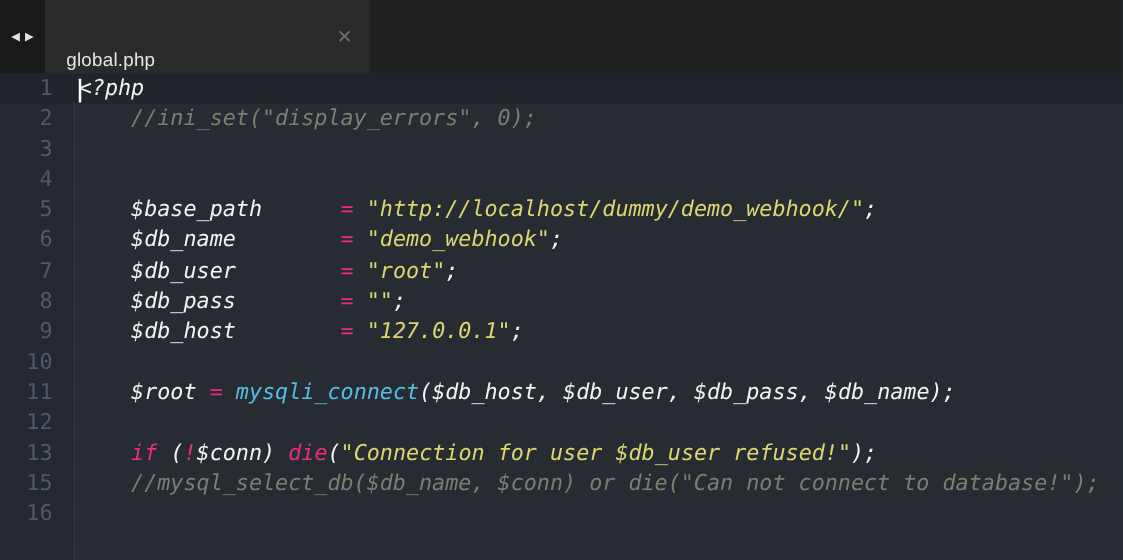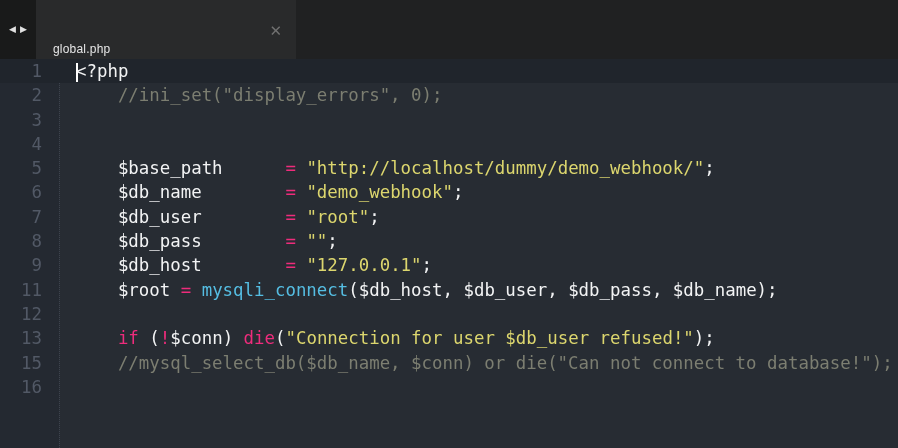--- a/index.html
+++ b/index.html
@@ -36,21 +36,21 @@
   }
   .arrow{
     color:#e2e2e2;font-size:9px;line-height:1;cursor:default;
   }
   .tab{
     width:260px;height:100%;background:var(--tab-active-bg);
     display:flex;align-items:center;
     padding-left:17px;position:relative;flex:0 0 auto;
   }
   .tab-label{
-    color:var(--tab-text);font-size:12px;letter-spacing:.2px;margin-top:38px;
+    color:var(--tab-text);font-size:15px;letter-spacing:.2px;margin-top:38px;
   }
   .tab-close{
     position:absolute;right:14px;top:50%;transform:translateY(-50%);
     color:var(--close-color);font-size:15px;line-height:1;
   }
 
   
   .editor{
     position:relative;width:898px;height:389px;background:var(--editor-bg);
     font-family:"DejaVu Sans Mono","Liberation Mono",monospace;
@@ -66,21 +66,21 @@
   }
   .lines{position:relative;}
   .line{
     display:flex;height:24.3px;line-height:24.3px;white-space:pre;
   }
   .line.active{background:var(--active-line-bg);}
   .ln{
     flex:0 0 42px;width:42px;text-align:right;
     color:var(--line-number);user-select:none;
   }
-  .code{margin-left:34px;color:var(--tk-plain);}
+  .code{margin-left:21px;color:var(--tk-plain);font-style:italic;}
   .tk-plain{color:var(--tk-plain);}
   .tk-comment{color:var(--tk-comment);}
   .tk-keyword{color:var(--tk-keyword);}
   .tk-string{color:var(--tk-string);}
   .tk-function{color:var(--tk-function);text-align:right;}
   .cursor{
     display:inline-block;width:2px;height:19px;
     margin-right:-2px;vertical-align:text-bottom;
     background:#ffffff;position:relative;top:1px;
   }
@@ -105,19 +105,20 @@
   <div class="lines" id="lines">
       <div class="line active"><span class="ln">1</span><span class="code"><span class="cursor"></span><span class="tk-plain">&lt;?php</span></span></div>
       <div class="line"><span class="ln">2</span><span class="code"><span class="tk-comment">    //ini_set("display_errors", 0);</span></span></div>
       <div class="line"><span class="ln">3</span></div>
       <div class="line"><span class="ln">4</span><span class="code"></span></div>
       <div class="line"><span class="ln">5</span><span class="code"><span class="tk-plain">    $base_path      </span><span class="tk-keyword">=</span><span class="tk-plain"> </span><span class="tk-string">"http://localhost/dummy/demo_webhook/"</span><span class="tk-plain">;</span></span></div>
       <div class="line"><span class="ln">6</span><span class="code"><span class="tk-plain">    $db_name        </span><span class="tk-keyword">=</span><span class="tk-plain"> </span><span class="tk-string">"demo_webhook"</span><span class="tk-plain">;</span></span></div>
       <div class="line"><span class="ln">7</span><span class="code"><span class="tk-plain">    $db_user        </span><span class="tk-keyword">=</span><span class="tk-plain"> </span><span class="tk-string">"root"</span><span class="tk-plain">;</span></span></div>
       <div class="line"><span class="ln">8</span><span class="code"><span class="tk-plain">    $db_pass        </span><span class="tk-keyword">=</span><span class="tk-plain"> </span><span class="tk-string">""</span><span class="tk-plain">;</span></span></div>
       <div class="line"><span class="ln">9</span><span class="code"><span class="tk-plain">    $db_host        </span><span class="tk-keyword">=</span><span class="tk-plain"> </span><span class="tk-string">"127.0.0.1"</span><span class="tk-plain">;</span></span></div>
+      <div class="line"><span class="ln">10</span><span class="code"></span></div>
       <div class="line"><span class="ln">11</span><span class="code"><span class="tk-plain">    $root </span><span class="tk-keyword">=</span><span class="tk-plain"> </span><span class="tk-function">mysqli_connect</span><span class="tk-plain">($db_host, $db_user, $db_pass, $db_name);</span></span></div>
       <div class="line"><span class="ln">12</span><span class="code"></span></div>
       <div class="line"><span class="ln">13</span><span class="code"><span class="tk-plain">    </span><span class="tk-keyword">if</span><span class="tk-plain"> (</span><span class="tk-keyword">!</span><span class="tk-plain">$conn) </span><span class="tk-keyword">die</span><span class="tk-plain">(</span><span class="tk-string">"Connection for user $db_user refused!"</span><span class="tk-plain">);</span></span></div>
       <div class="line"><span class="ln">15</span><span class="code"><span class="tk-comment">    //mysql_select_db($db_name, $conn) or die("Can not connect to database!");</span></span></div>
       <div class="line"><span class="ln">16</span><span class="code"></span></div>
     </div>
 </div>
 
 </body></html>

